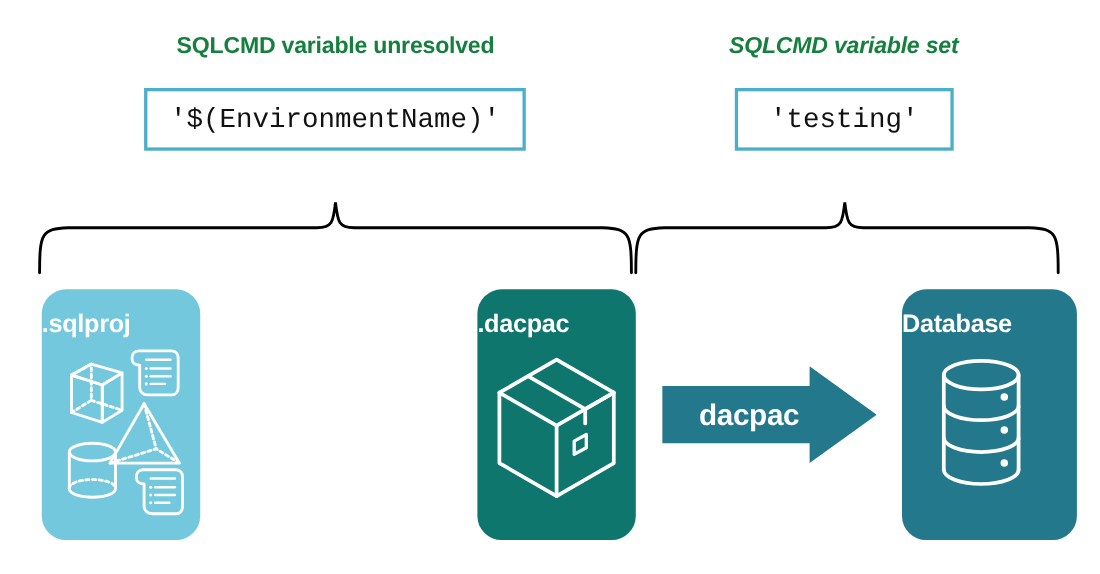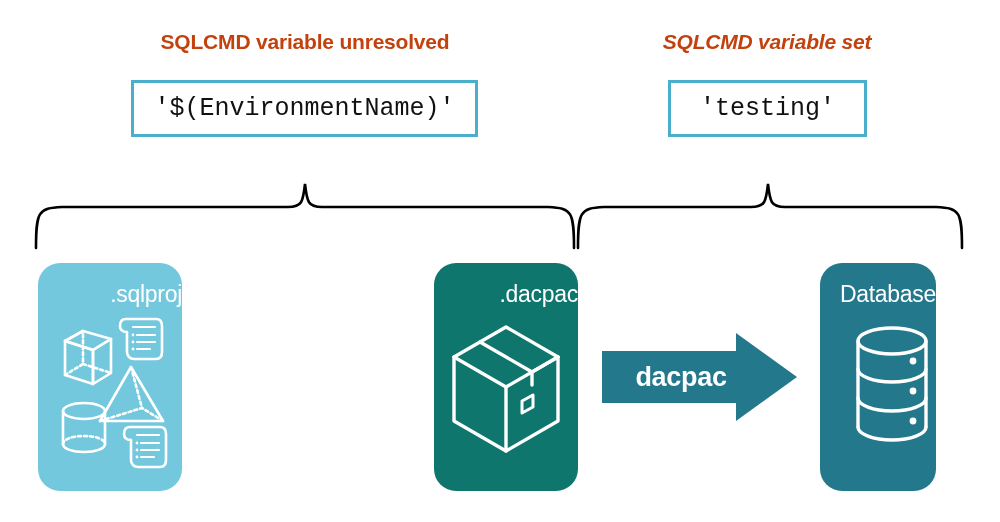--- a/index.html
+++ b/index.html
@@ -17,21 +17,21 @@
     background: #ffffff;
     overflow: hidden;
   }
 
   
   .heading {
     position: absolute;
     font-family: "Liberation Sans", sans-serif;
     font-weight: bold;
     font-size: 21px;
-    color: #c2410c;
+    color: #15803d;
     letter-spacing: -0.2px;
     text-align: left;
     white-space: nowrap;
     transform: translateX(-50%);
   }
   #heading-left  { left: 305px; top: 30px; }
   #heading-right { left: 767px; top: 30px; font-style: italic; }
 
   
   .value-box {
@@ -63,31 +63,31 @@
   
   .card {
     position: absolute;
     border-radius: 22px;
     overflow: hidden;
   }
   .card-title {
     position: absolute;
     left: 0;
     right: 0;
-    text-align: right;
+    text-align: left;
     color: #ffffff;
     font-family: "Liberation Sans", sans-serif;
-    font-weight: normal;
+    font-weight: bold;
     font-size: 23px;
     letter-spacing: -0.3px;
     white-space: nowrap;
   }
   #card-sqlproj  { left: 38px;  top: 263px; width: 144px; height: 228px; background: #74C8DE; }
   #card-dacpac   { left: 434px; top: 263px; width: 144px; height: 228px; background: #0f766e; }
-  #card-database { left: 820px; top: 263px; width: 116px; height: 228px; background: #23788C; }
+  #card-database { left: 820px; top: 263px; width: 159px; height: 228px; background: #23788C; }
   .card-title { top: 18px; }
   .card-art {
     position: absolute;
     left: 0;
     top: 42px;
     width: 144px;
     height: 180px;
   }
 
   

